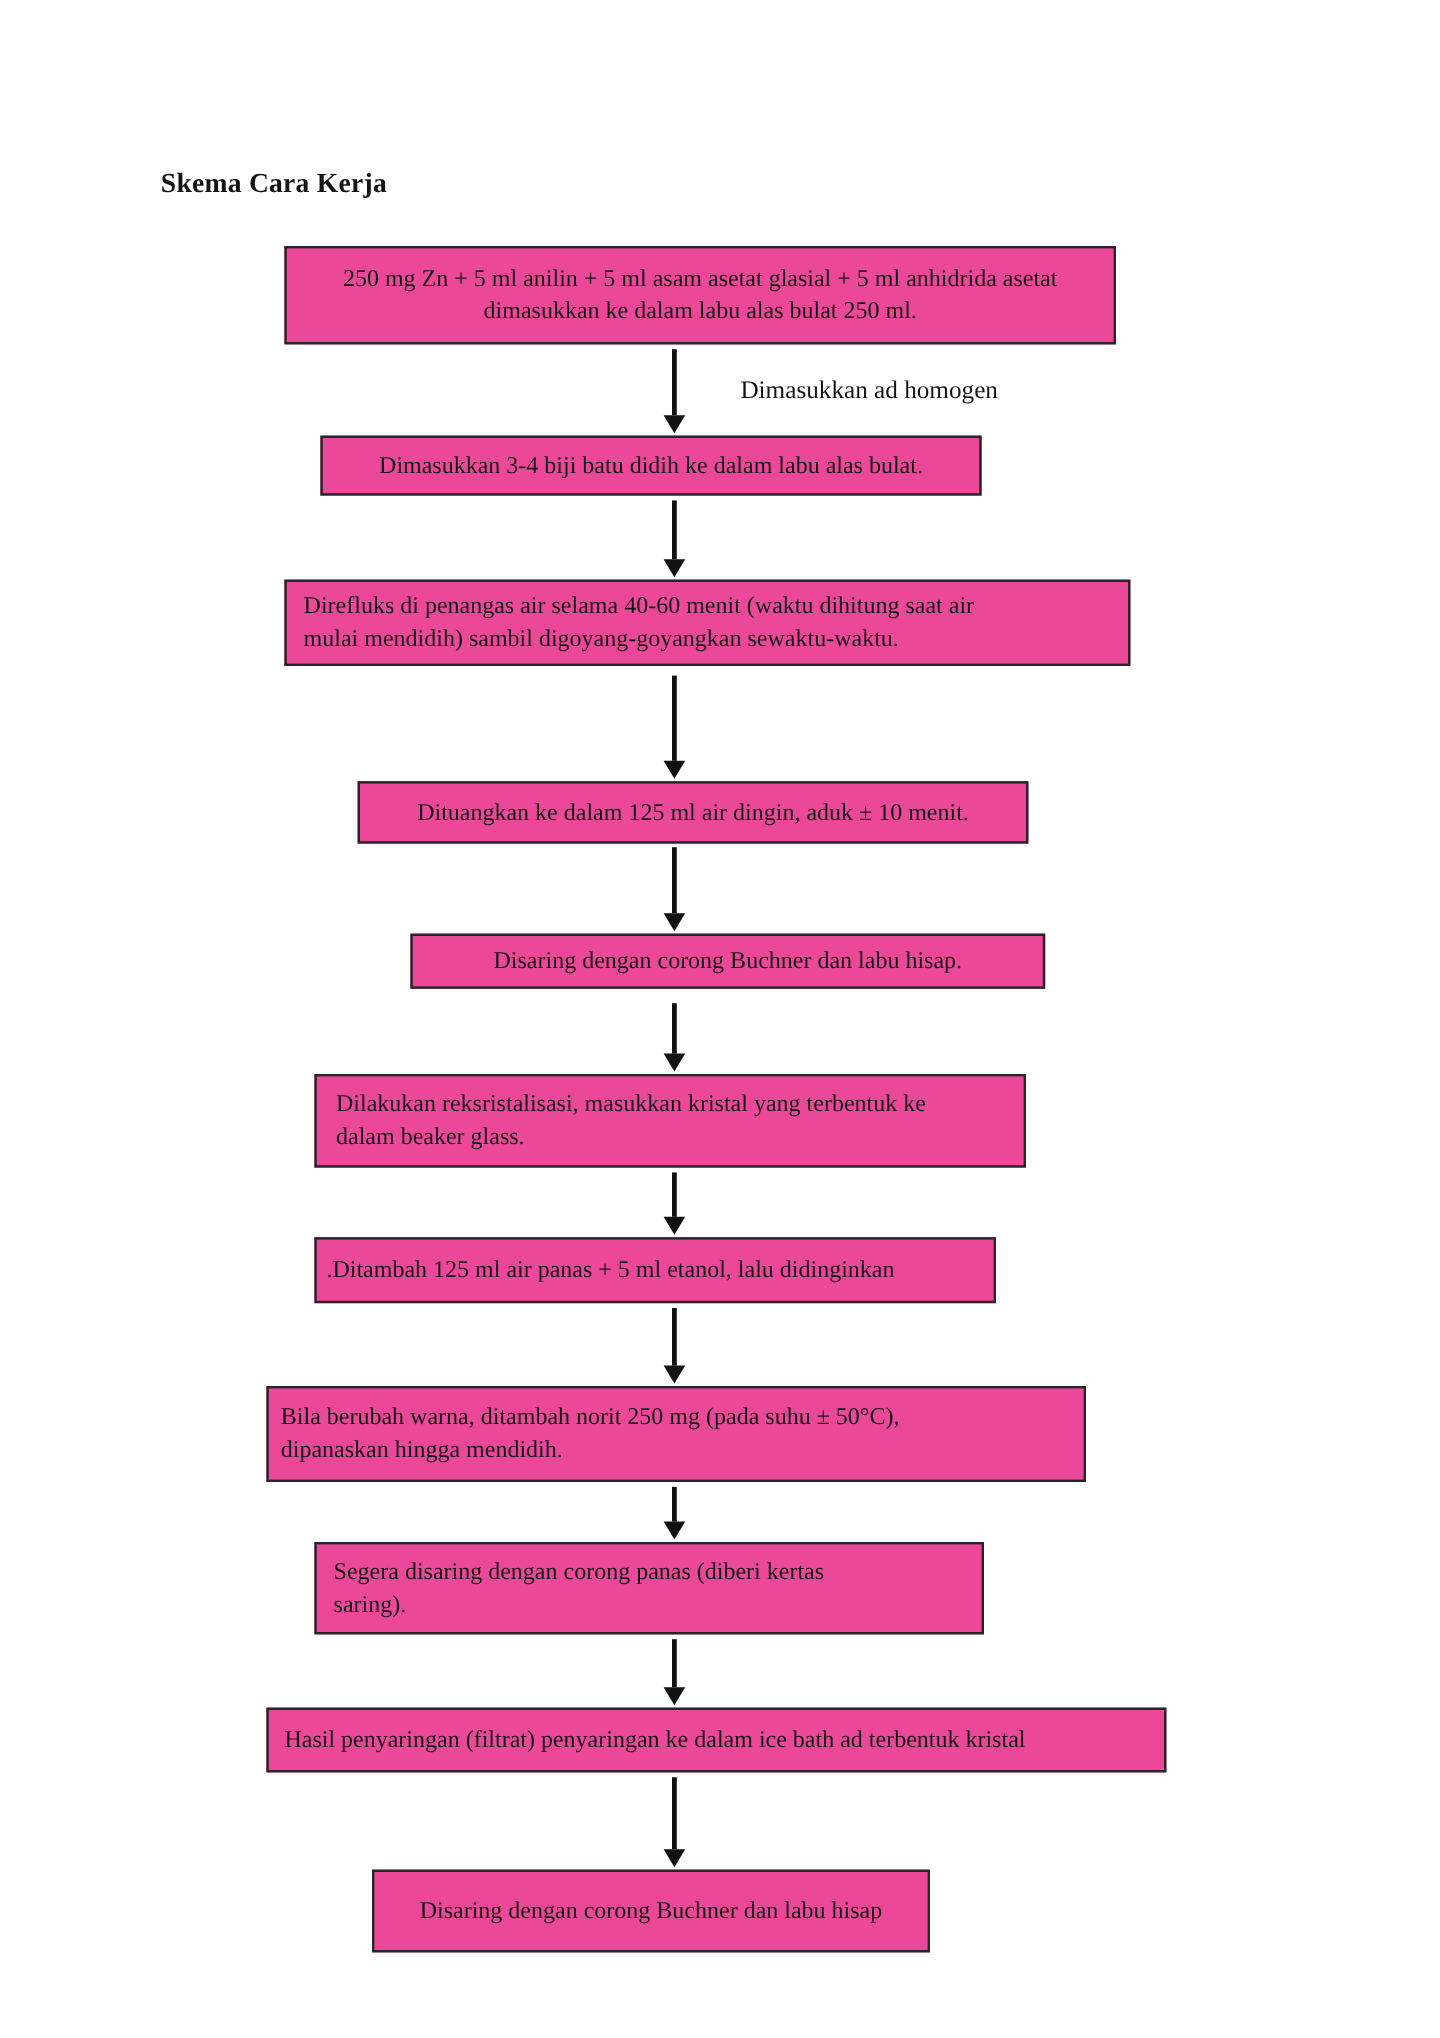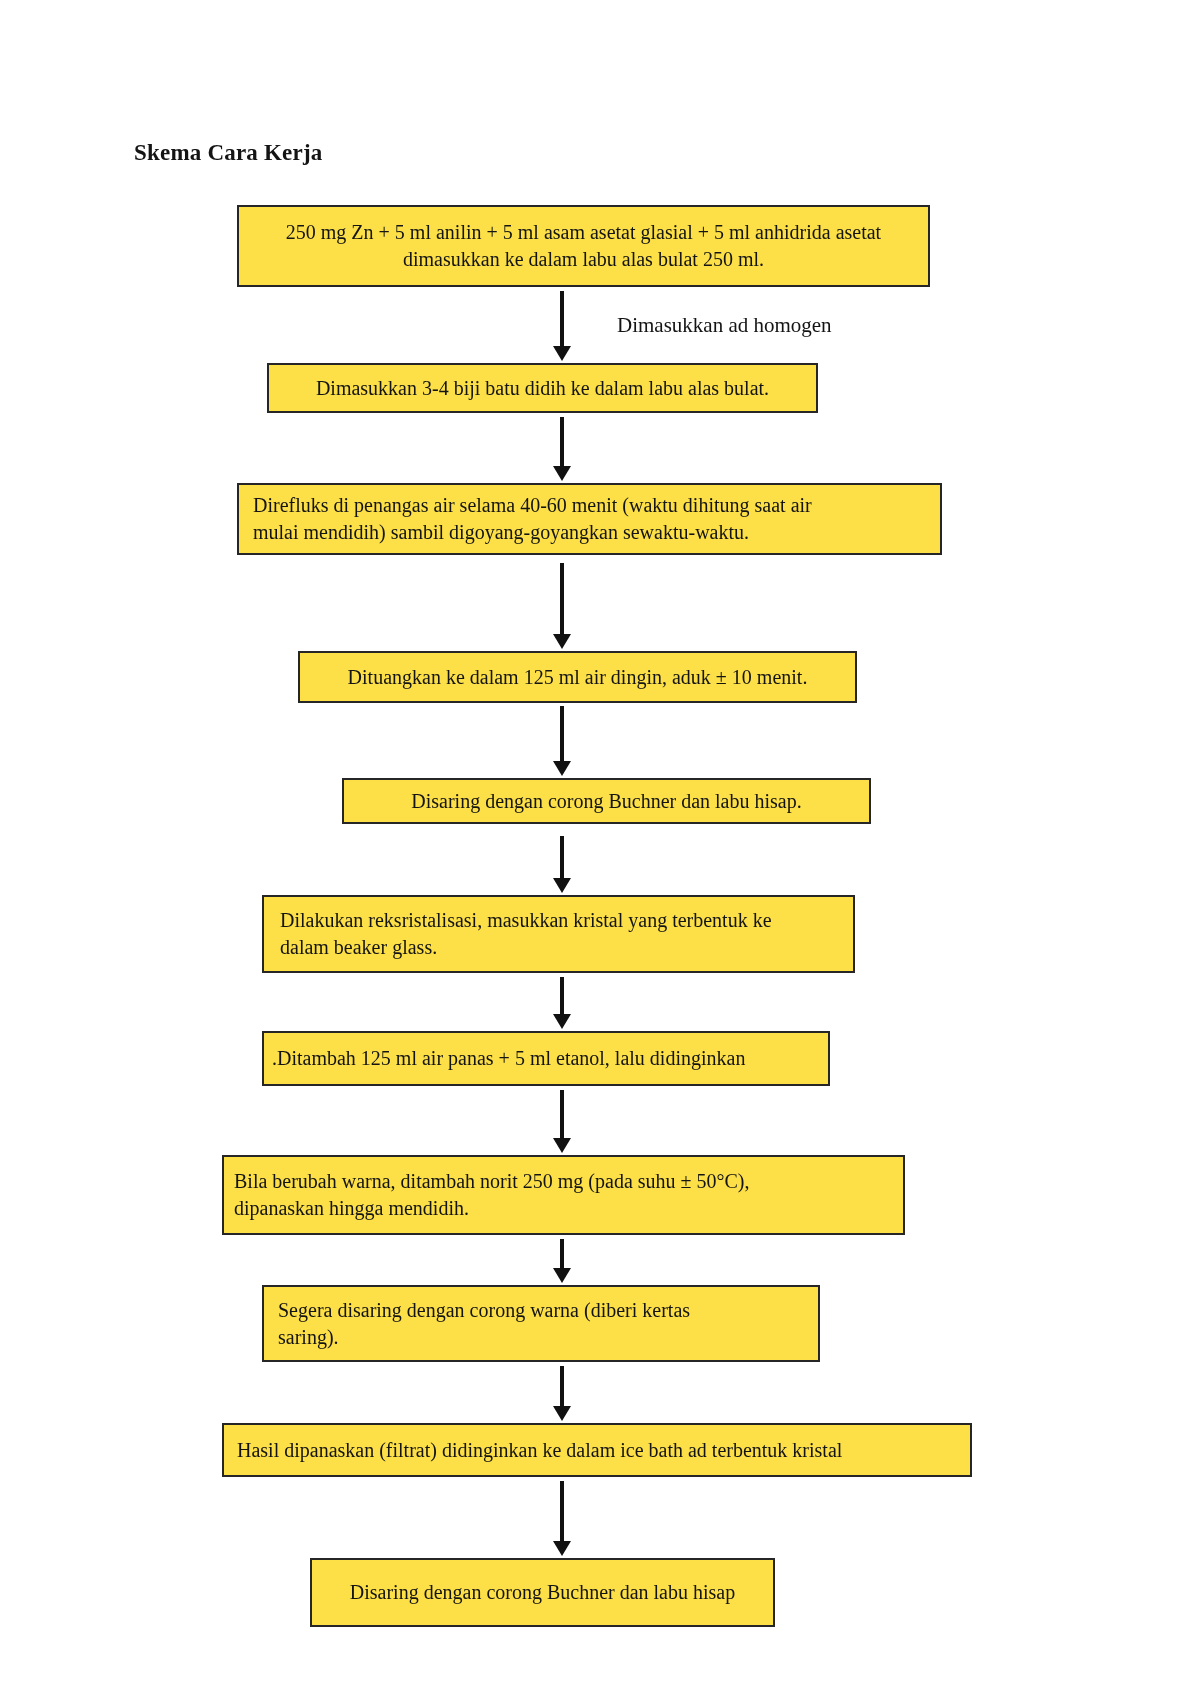--- a/index.html
+++ b/index.html
@@ -21,21 +21,21 @@
     left: 134px;
     top: 140px;
     font-size: 23px;
     font-weight: bold;
     letter-spacing: 0.2px;
   }
   .box {
     position: absolute;
     box-sizing: border-box;
     border: 2px solid #262626;
-    background: #fde047;
+    background: #ec4899;
     display: flex;
     flex-direction: column;
     justify-content: center;
     font-size: 20px;
     line-height: 27px;
     white-space: nowrap;
   }
   .box.center { align-items: center; text-align: center; }
   .box.left   { align-items: flex-start; text-align: left; }
   .arrow {
@@ -142,31 +142,31 @@
     <span>Bila berubah warna, ditambah norit 250 mg (pada suhu ± 50°C),</span>
     <span>dipanaskan hingga mendidih.</span>
   </div>
 
   <div class="arrow" style="left:553px; top:1239px; height:44px;">
     <div class="shaft"></div>
     <div class="head"></div>
   </div>
 
   <div class="box left" style="left:262px; top:1285px; width:558px; height:77px; padding:0 14px;">
-    <span>Segera disaring dengan corong warna (diberi kertas</span>
+    <span>Segera disaring dengan corong panas (diberi kertas</span>
     <span>saring).</span>
   </div>
 
   <div class="arrow" style="left:553px; top:1366px; height:55px;">
     <div class="shaft"></div>
     <div class="head"></div>
   </div>
 
   <div class="box left" style="left:222px; top:1423px; width:750px; height:54px; padding:0 13px;">
-    <span>Hasil dipanaskan (filtrat) didinginkan ke dalam ice bath ad terbentuk kristal</span>
+    <span>Hasil penyaringan (filtrat) penyaringan ke dalam ice bath ad terbentuk kristal</span>
   </div>
 
   <div class="arrow" style="left:553px; top:1481px; height:75px;">
     <div class="shaft"></div>
     <div class="head"></div>
   </div>
 
   <div class="box center" style="left:310px; top:1558px; width:465px; height:69px;">
     <span>Disaring dengan corong Buchner dan labu hisap</span>
   </div>

